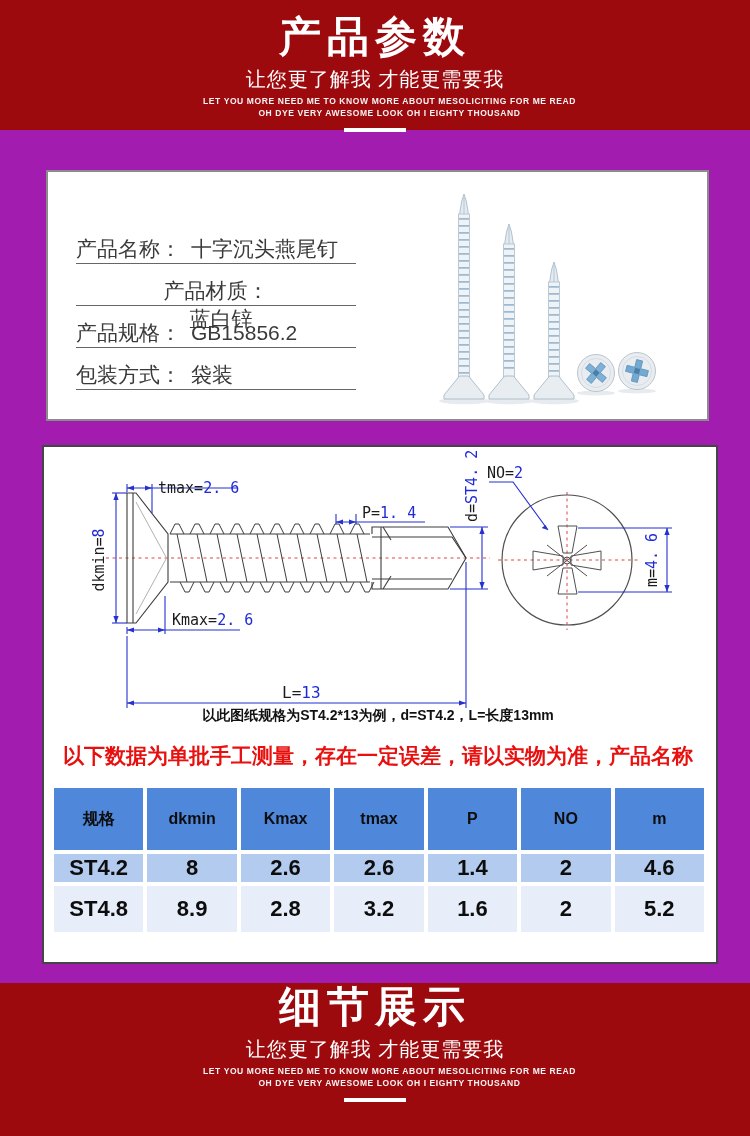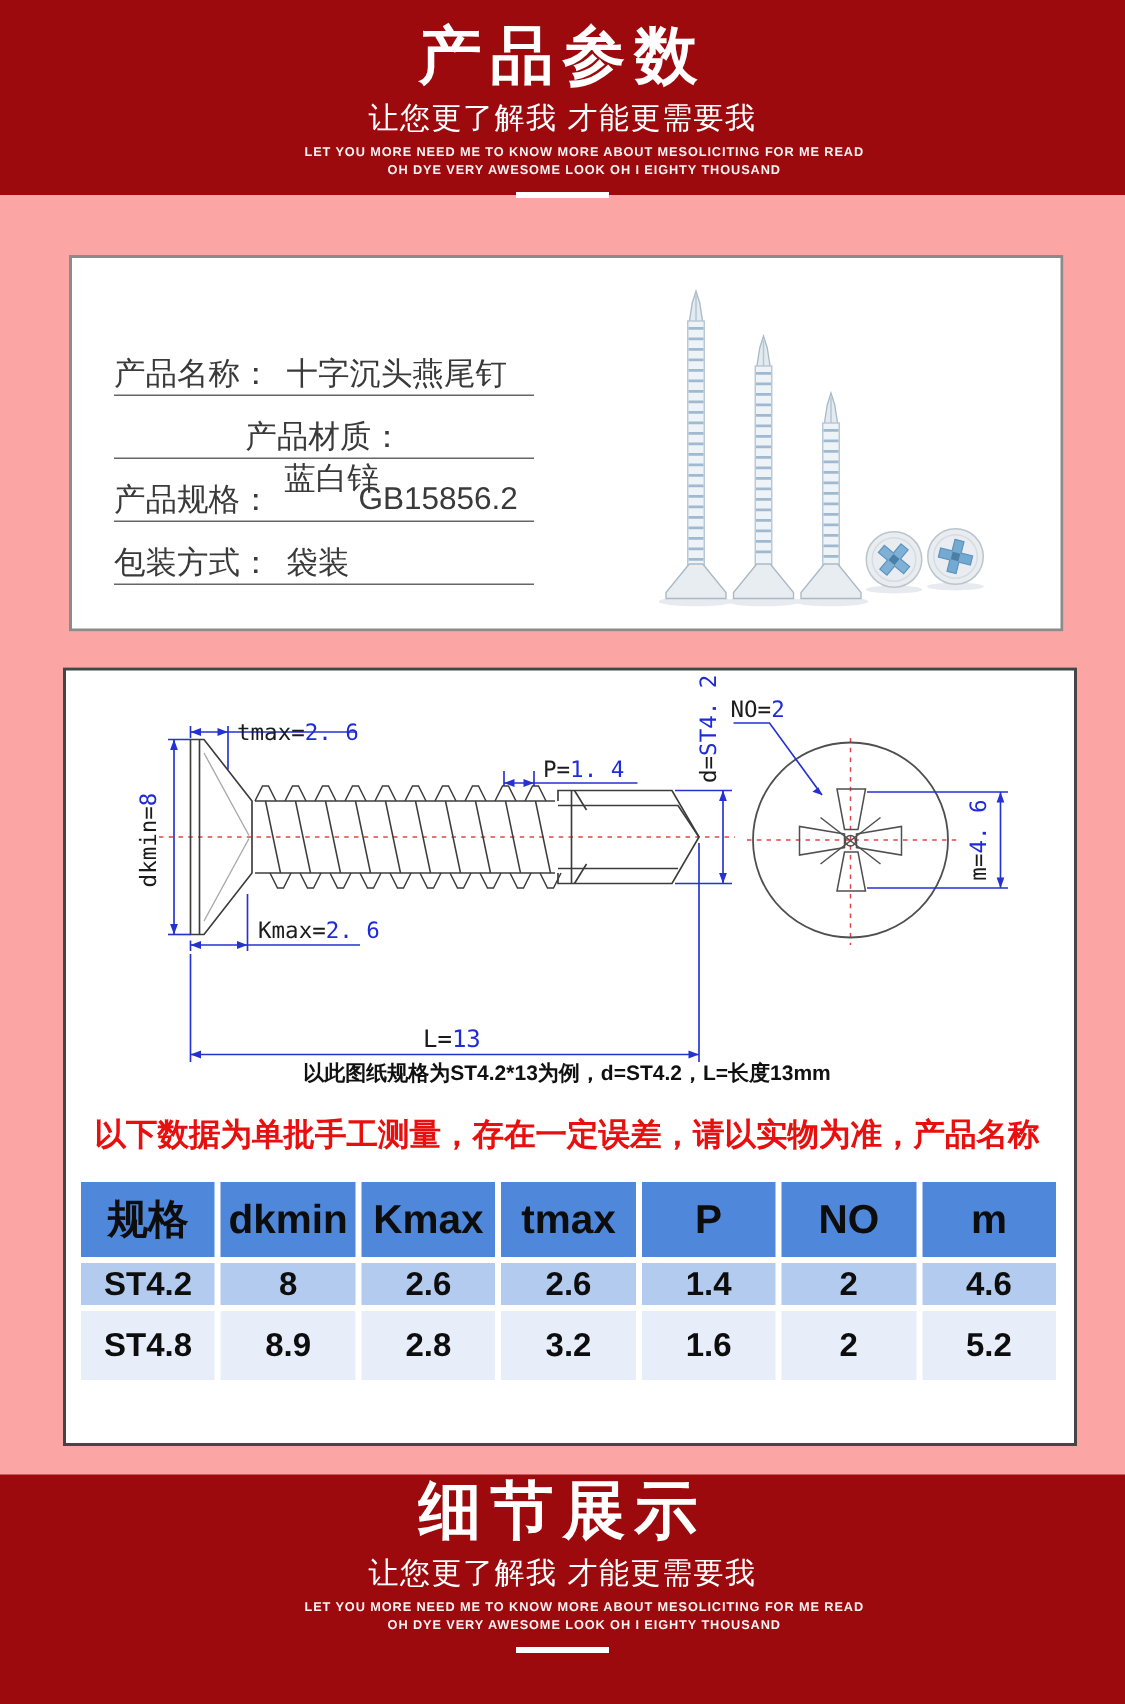--- a/index.html
+++ b/index.html
@@ -1,17 +1,17 @@
 <!DOCTYPE html>
 <html><head>
 <meta charset="utf-8">
 <style>
   html,body{margin:0;padding:0;}
   body{width:750px;background:#fff;font-family:"Liberation Sans","DejaVu Sans",sans-serif;}
-  .page{position:relative;width:750px;height:1136px;background:#fca5a5;overflow:hidden;}
+  .page{position:relative;width:750px;height:1136px;background:#a21caf;overflow:hidden;}
 
   .banner{position:absolute;left:0;width:750px;background:#9c0a0e;color:#fff;text-align:center;}
   .banner.top{top:0;height:130px;}
   .banner.bottom{top:983px;height:153px;}
   .banner-title{font-size:42px;font-weight:bold;letter-spacing:6px;margin-top:13px;line-height:48px;}
   .banner.bottom .banner-title{margin-top:0;}
   .banner-sub{font-size:20px;margin-top:6px;line-height:24px;letter-spacing:1px;}
   .banner-en{font-size:8.5px;font-weight:bold;letter-spacing:0.6px;line-height:11px;margin-top:5px;opacity:.95;margin-left:29px;}
   .banner-bar{width:62px;height:4px;background:#fff;margin:9px auto 0 auto;}
 
@@ -24,21 +24,21 @@
   .draw-box{position:absolute;left:42px;top:445px;width:672px;height:515px;border:2px solid #454545;background:#fff;}
   .draw-svg{position:absolute;left:0;top:0;}
   .note{position:absolute;left:0;width:668px;text-align:center;font-weight:bold;}
   .note.black{top:260px;font-size:14px;color:#111;}
   .note.red{top:295px;font-size:21px;color:#e8100e;}
 
   .spec-table{position:absolute;left:10px;top:341px;width:650px;display:grid;
               grid-template-columns:repeat(7,1fr);grid-gap:4px;}
   .spec-table .cell{display:flex;align-items:center;justify-content:center;
                     font-weight:bold;color:#0d0d0d;}
-  .cell.h{height:50px;background:#4f87db;font-size:27px;}
+  .cell.h{height:62px;background:#4f87db;font-size:16px;}
   .cell.r1{height:28px;background:#b3cbee;font-size:22px;}
   .cell.r2{height:46px;background:#e7eefa;font-size:22px;}
 
   .dimtxt{font-family:"DejaVu Sans Mono","Liberation Mono",monospace;font-size:15px;}
   .dk{fill:#1b1b1b;}
   .dv{fill:#1f2bd8;}
 </style>
 </head>
 <body>
 
@@ -54,21 +54,21 @@
 
   <div class="info-box">
     <div class="spec-row" style="top:63px;">
       <span>产品名称：</span>
       <span class="val">十字沉头燕尾钉</span>
     </div>
     <div class="spec-row" style="top:105px;flex-direction:column;">
       <span>产品材质：</span>
       <span class="val">蓝白锌</span>
     </div>
-    <div class="spec-row" style="top:147px;gap:48px;">
+    <div class="spec-row" style="top:147px;">
       <span>产品规格：</span>
       <span class="val">GB15856.2</span>
     </div>
     <div class="spec-row" style="top:189px;">
       <span>包装方式：</span>
       <span class="val">袋装</span>
     </div>
 
     <svg class="photo-svg" width="272" height="238" viewBox="428 176 272 238">
 

